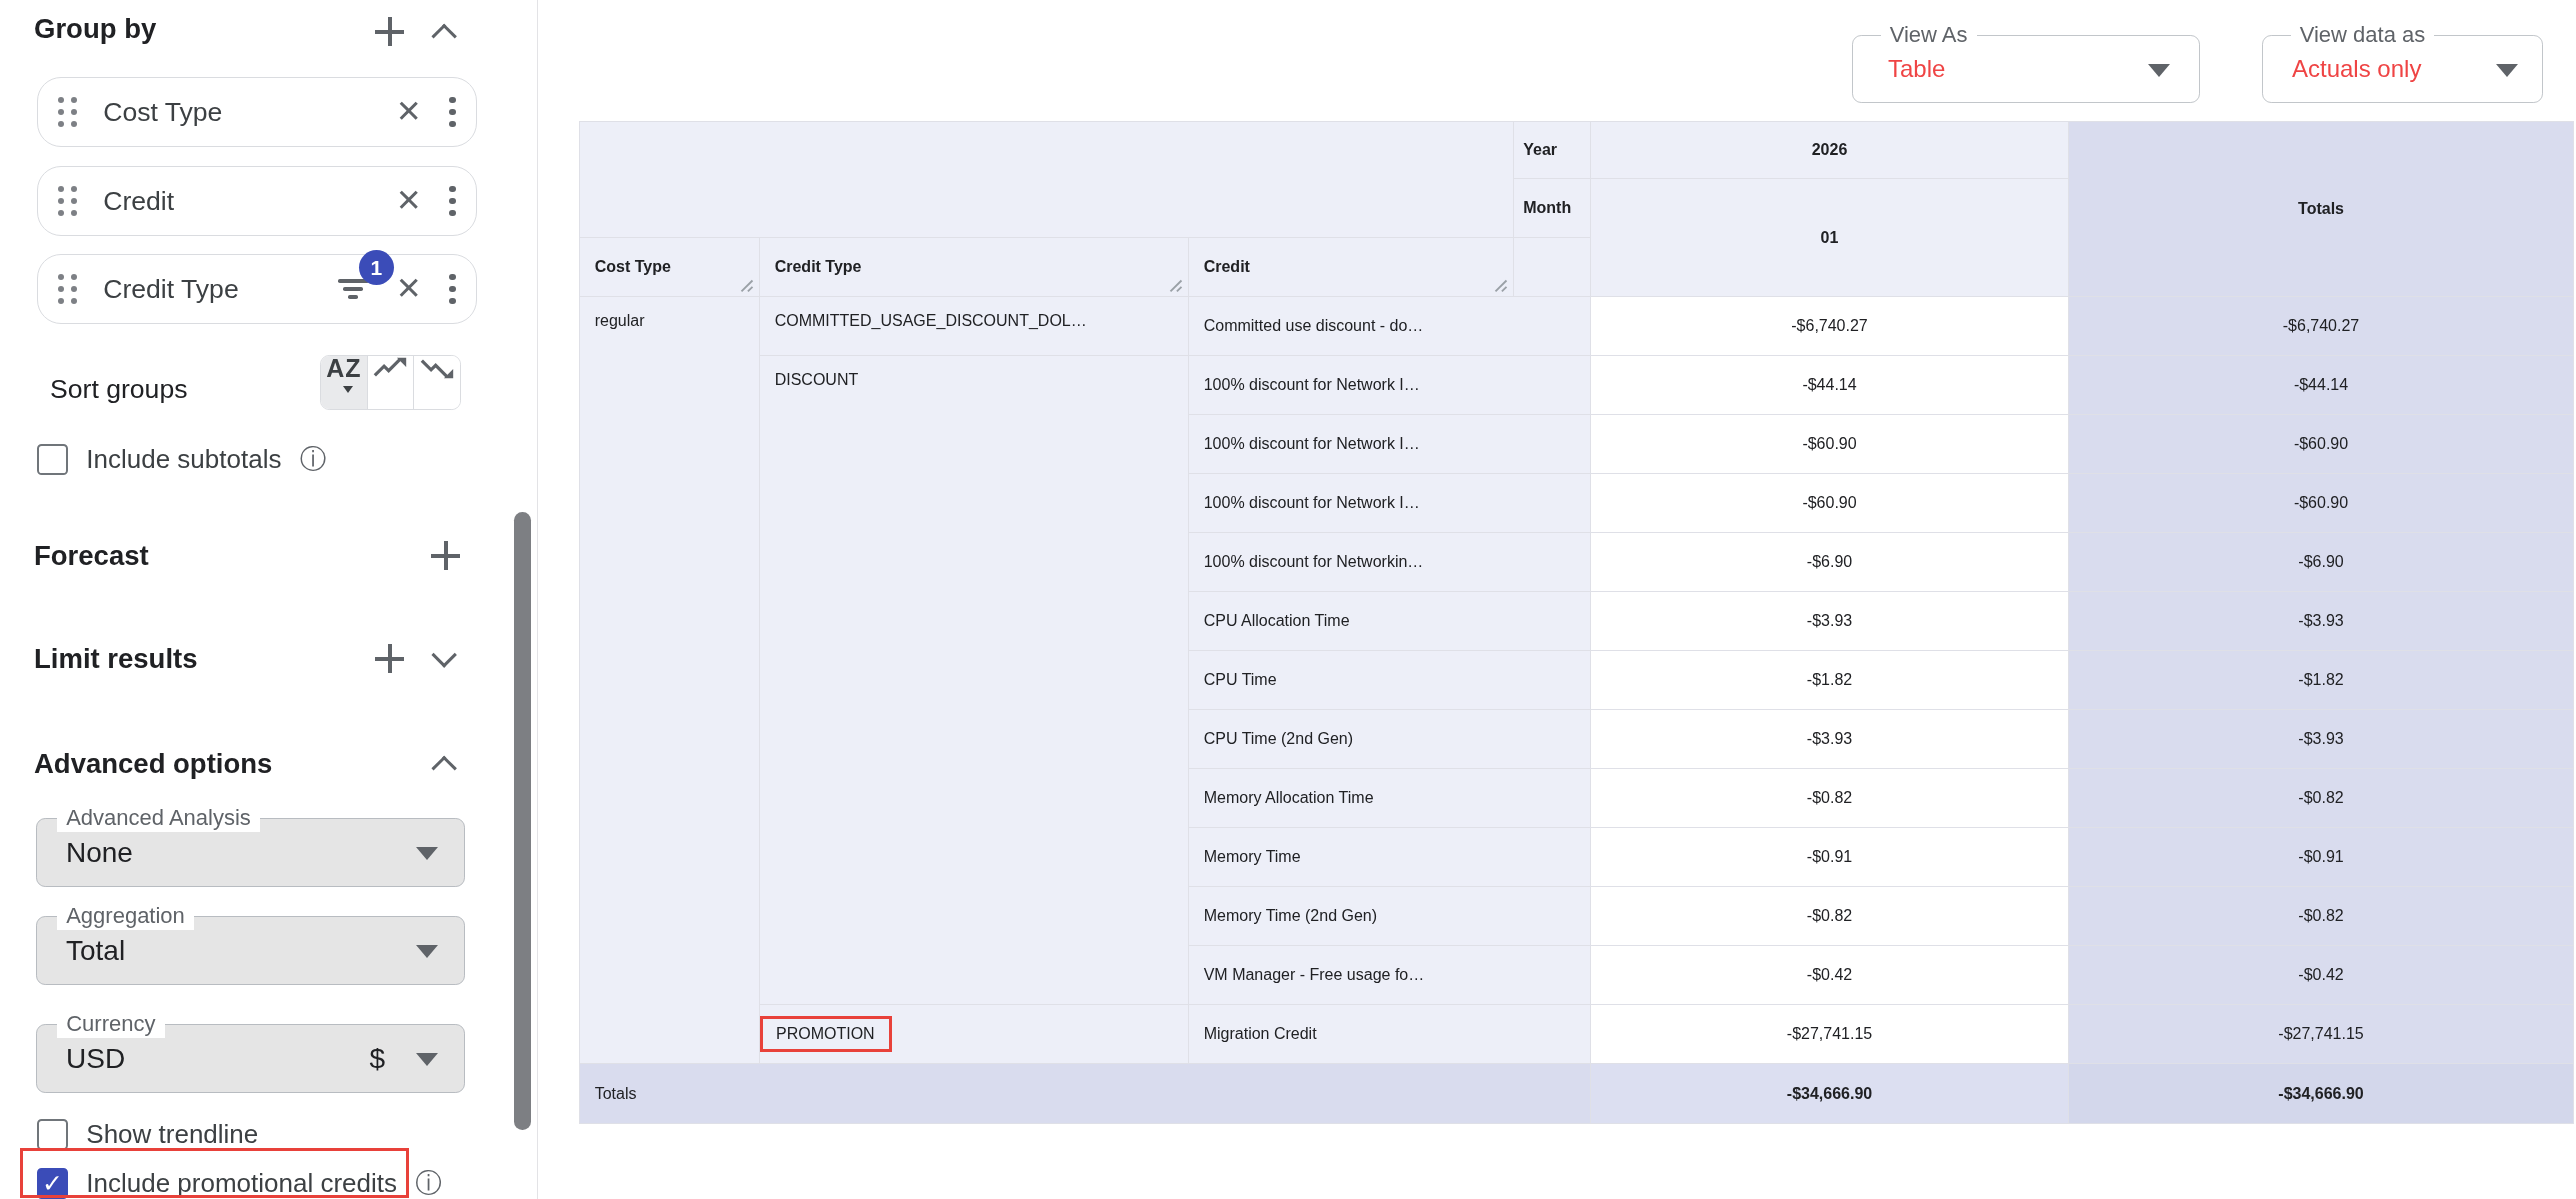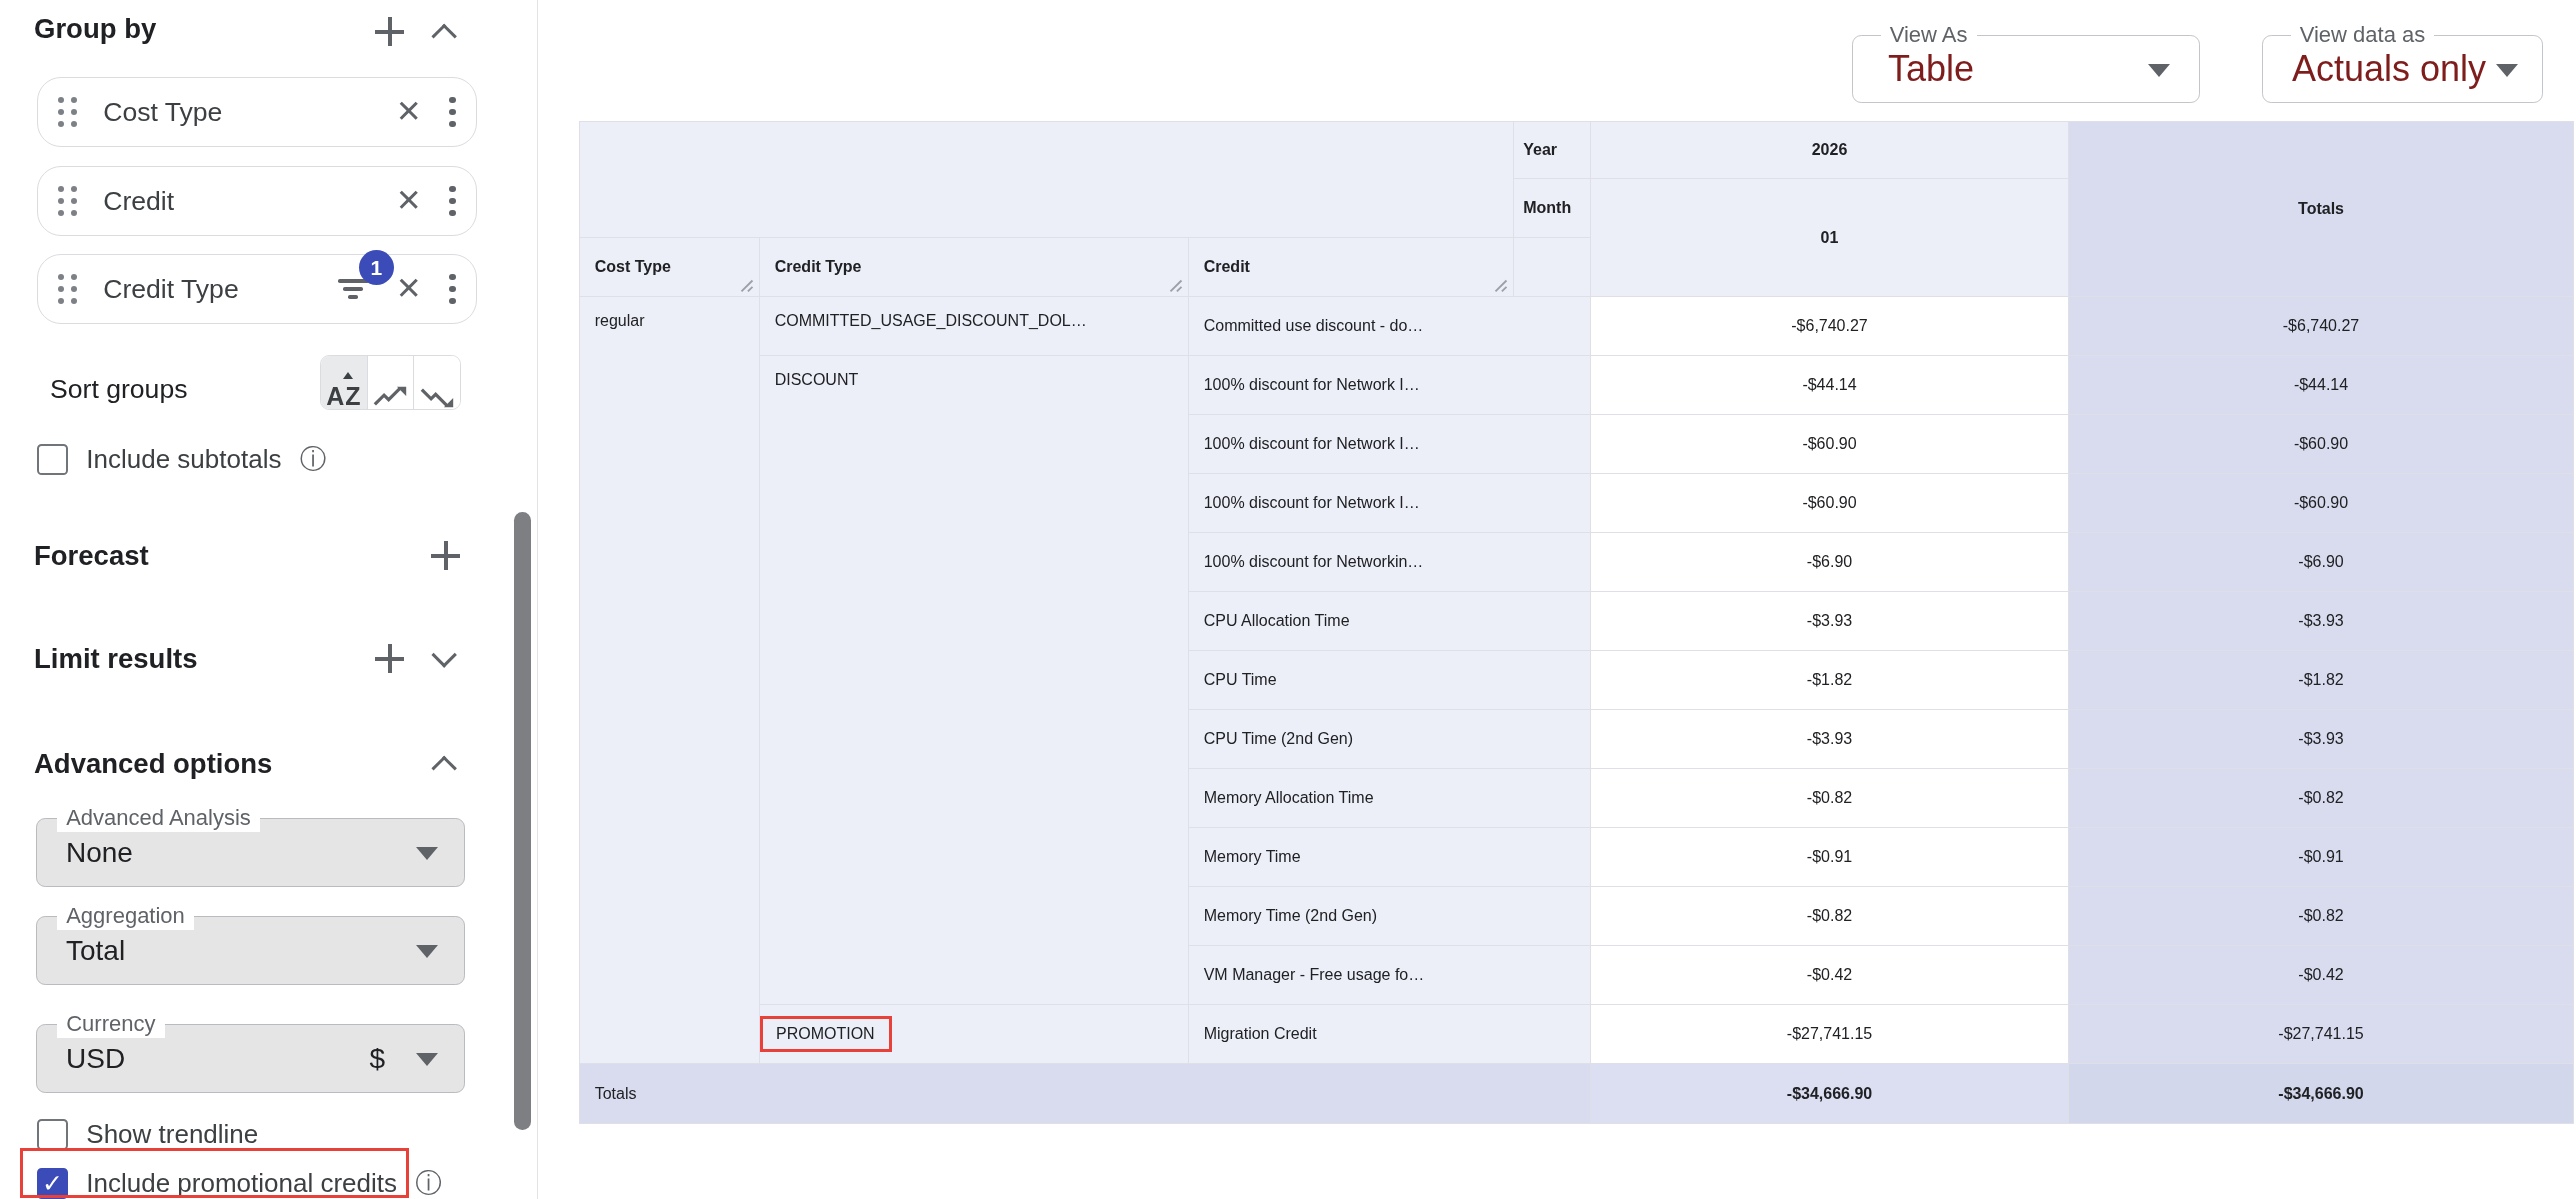--- a/index.html
+++ b/index.html
@@ -33,21 +33,21 @@
   .kebab i { width:6.4px; height:6.4px; border-radius:50%; background:#5f6368; }
   .filter-wrap { position:relative; width:37px; height:37px; display:flex; flex-direction:column;
     justify-content:center; align-items:center; gap:4.6px; cursor:pointer; }
   .filter-wrap b { display:block; height:3.7px; background:#5f6368; border-radius:1.8px; }
   .filter-wrap b:nth-child(1){ width:31px; } .filter-wrap b:nth-child(2){ width:20px; } .filter-wrap b:nth-child(3){ width:10px; }
   .badge { position:absolute; top:-20px; right:-22px; width:35px; height:35px; border-radius:50%;
     background:#3b4cb8; color:#fff; font-size:21px; font-weight:bold; display:flex; align-items:center; justify-content:center; }
 
   #sort-group { position:absolute; left:320px; top:355px; width:141px; height:55px; border:1.8px solid #dadce0;
     border-radius:9.2px; display:flex; overflow:hidden; background:#fff; }
-  #sort-group .sbtn { flex:1; display:flex; align-items:flex-end; justify-content:center; cursor:pointer; background:#fff; }
+  #sort-group .sbtn { flex:1; display:flex; align-items:flex-start; justify-content:center; cursor:pointer; background:#fff; }
   #sort-group .sbtn + .sbtn { border-left:1.8px solid #dadce0; }
   #sort-group .sbtn.selected { background:#e9eaec; }
   .az { position:relative; font-size:25px; font-weight:bold; color:#3c4043; letter-spacing:0.9px; line-height:25px; }
   .tri { position:absolute; left:50%; width:0; height:0; border-left:5.5px solid transparent; border-right:5.5px solid transparent; }
   .tri-up   { top:-12px; margin-left:-0.9px; border-bottom:7.3px solid #3c4043; }
   .tri-down { bottom:-12px; margin-left:-0.9px; border-top:7.3px solid #3c4043; }
 
   .cb-row { position:absolute; display:flex; align-items:center; gap:18.3px; }
   .cb { width:31px; height:31px; border:2.8px solid #70757a; border-radius:4.6px; background:#fff; flex:0 0 auto; cursor:pointer; }
   .cb.checked { background:#3b4cb8; border-color:#3b4cb8; display:flex; align-items:center; justify-content:center; }
@@ -62,21 +62,21 @@
     border-left:11px solid transparent; border-right:11px solid transparent; border-top:13px solid #5f6368; }
   .cur-symbol { position:absolute; right:79px; top:50%; transform:translateY(-50%); font-size:28px; color:#202124; }
 
   #scroll-thumb { position:absolute; left:514px; top:512px; width:16.5px; height:618px; border-radius:8.3px; background:#7d7f83; cursor:pointer; }
 
   .red-box { position:absolute; border:3.7px solid #e8413a; pointer-events:none; }
 
   
   .tb-field { position:absolute; top:35px; height:68px; border:1.8px solid #c2c6ca; border-radius:9.2px; background:#fff; cursor:pointer; }
   .tb-field .flabel { position:absolute; top:-14.7px; left:27.5px; background:#fff; padding:0 9.2px; font-size:22px; color:#5f6368; line-height:27.5px; }
-  .tb-field .fvalue { position:absolute; left:35px; top:50%; transform:translateY(-50%); font-size:36px; color:#7f1d1d; }
+  .tb-field .fvalue { position:absolute; left:35px; top:50%; transform:translateY(-50%); font-size:24px; color:#ef4444; }
 
   
   #pivot { position:absolute; left:579px; top:121px; border-collapse:collapse; table-layout:fixed; width:1993px; font-size:16px; }
   #pivot td, #pivot th { border:0.9px solid #dfe0e7; overflow:hidden; white-space:nowrap; }
   .h-blank, .h-axis, .h-axis-empty, .h-year, .h-month, .h-col { background:#edeff8; }
   .h-axis { text-align:left; padding-left:9.2px; font-weight:bold; }
   .h-year, .h-month { text-align:center; font-weight:bold; }
   .h-totals { background:#d9dcee; text-align:center; font-weight:bold; }
   .h-col { text-align:left; padding:0 14.7px; font-weight:bold; position:relative; }
   .rh { position:absolute; right:4.6px; bottom:2.8px; width:18.3px; height:18.3px; cursor:col-resize; }

